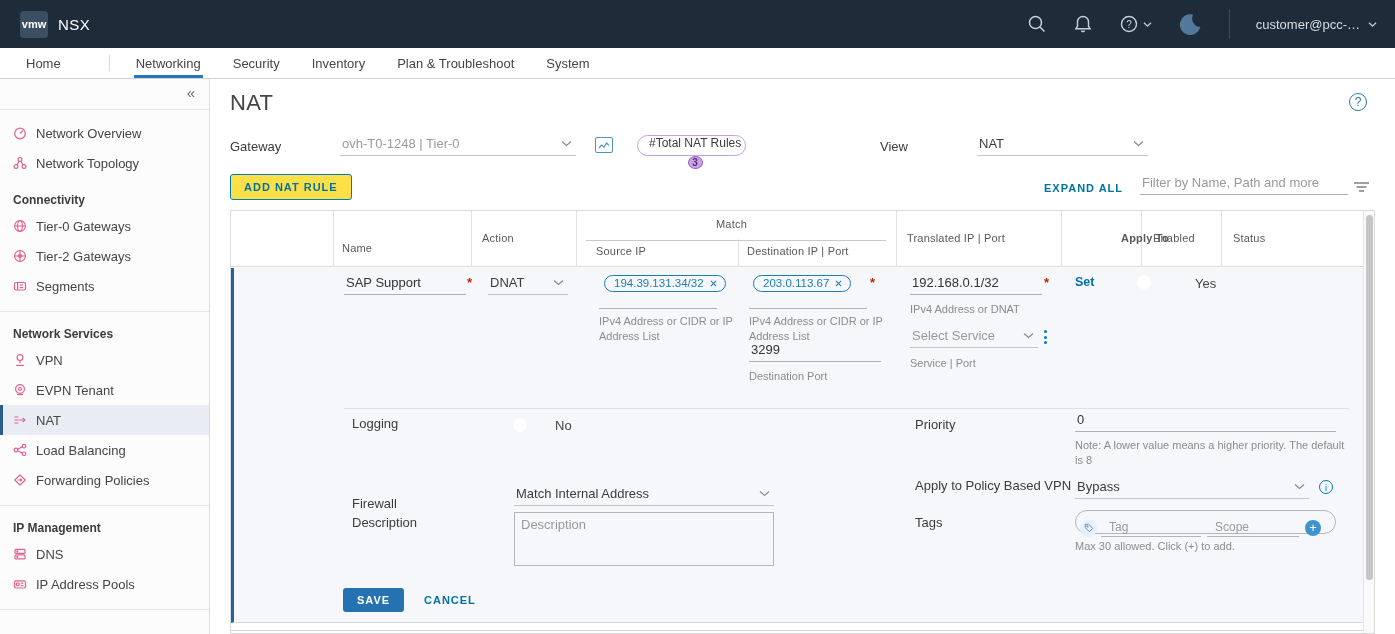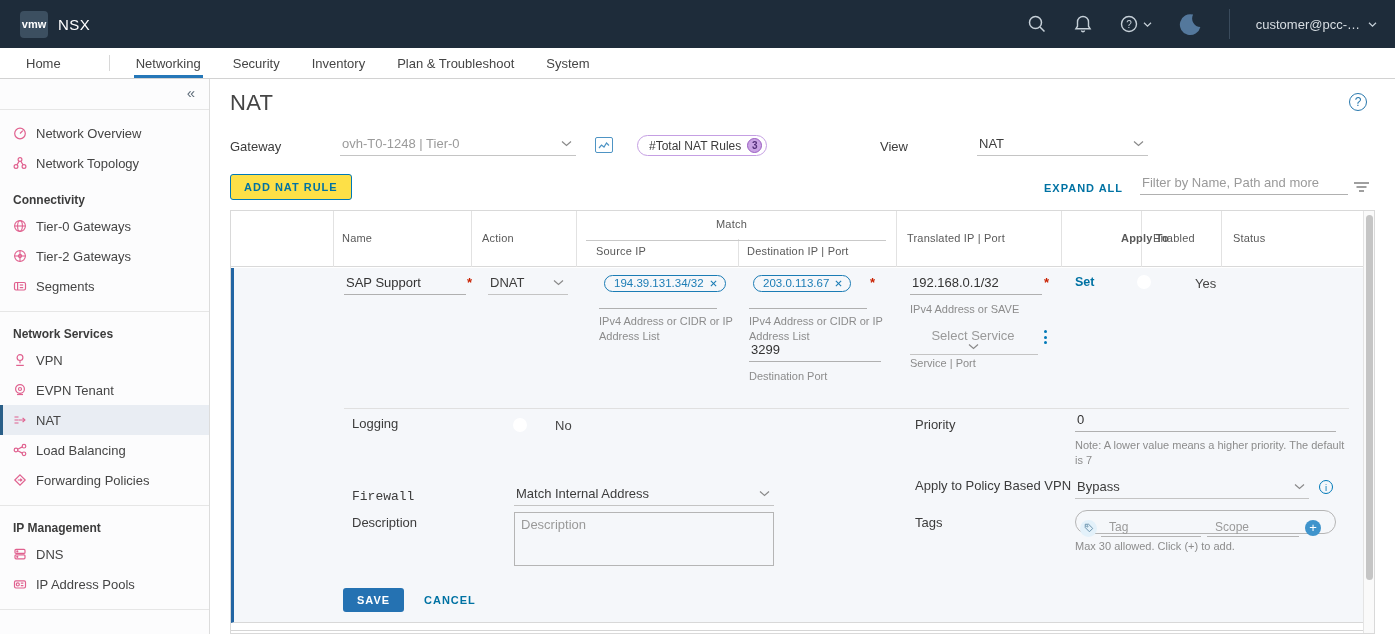--- a/index.html
+++ b/index.html
@@ -267,21 +267,21 @@
       <span class="val-dim">ovh-T0-1248 | Tier-0</span>
       <svg width="11" height="7" viewBox="0 0 11 7" fill="none" stroke="#8a8a8a" stroke-width="1.2">
           <polyline points="1,1.5 5.5,5.5 10,1.5"></polyline>
         </svg>
     </div>
     <div class="abs chart-btn" style="left:385px; top:58px;">
       <svg width="12" height="9" viewBox="0 0 12 9" fill="none" stroke="#4e94c4" stroke-width="1.2">
           <polyline points="1,7 3.5,4 6,6 8.5,2 11,4.5"></polyline>
         </svg>
     </div>
-    <div class="abs rules-pill" style="left:427px; top:56px;">
+    <div class="abs rules-pill" style="left:427px; top:56px;flex-direction:column;">
       <span>#Total NAT Rules</span>
       <span class="rules-badge">3</span>
     </div>
     <div class="abs fld-label" style="left:670px; top:60px;">View</div>
     <div class="abs sel" style="left:767px; top:55px; width:171px;">
       <span>NAT</span>
       <svg width="11" height="7" viewBox="0 0 11 7" fill="none" stroke="#8a8a8a" stroke-width="1.2">
           <polyline points="1,1.5 5.5,5.5 10,1.5"></polyline>
         </svg>
     </div>
@@ -300,21 +300,21 @@
     <div class="tbl">
       <div class="tbl-head">
         <div class="col-sep" style="left:102px; top:0; height:56px;"></div>
         <div class="col-sep" style="left:240px; top:0; height:56px;"></div>
         <div class="col-sep" style="left:345px; top:0; height:56px;"></div>
         <div class="col-sep" style="left:507px; top:28px; height:28px;"></div>
         <div class="col-sep" style="left:665px; top:0; height:56px;"></div>
         <div class="col-sep" style="left:830px; top:0; height:56px;"></div>
         <div class="col-sep" style="left:910px; top:0; height:56px;"></div>
         <div class="col-sep" style="left:990px; top:0; height:56px;"></div>
-        <div class="th" style="left:111px; top:21px;text-align:center;">Name</div>
+        <div class="th" style="left:111px; top:31px;text-align:center;">Name</div>
         <div class="th" style="left:251px; top:21px;">Action</div>
         <div class="th" style="left:485px; top:7px;">Match</div>
         <div class="match-line" style="left:355px; top:29px; width:300px;"></div>
         <div class="th" style="left:365px; top:34px;">Source IP</div>
         <div class="th" style="left:516px; top:34px;">Destination IP | Port</div>
         <div class="th" style="left:676px; top:21px;">Translated IP | Port</div>
         <div class="th" style="left:890px; top:21px;font-weight:bold;">Apply To</div>
         <div class="th" style="left:922px; top:21px;">Enabled</div>
         <div class="th" style="left:1002px; top:21px;">Status</div>
       </div>
@@ -354,23 +354,23 @@
         </span>
         <span class="abs asterisk" style="left:636px; top:7px;">*</span>
         <div class="abs" style="left:515px; top:40px; width:118px; border-bottom:1px solid #b0b0b0;"></div>
         <div class="abs hint" style="left:515px; top:46px; width:140px;">IPv4 Address or CIDR or IP Address List</div>
         
         <input class="abs underline-input" style="left: 515px; top: 72px; width: 132px;" value="3299">
         <div class="abs hint" style="left:515px; top:101px;">Destination Port</div>
         
         <input class="abs underline-input" style="left: 676px; top: 5px; width: 132px;" value="192.168.0.1/32">
         <span class="abs asterisk" style="left:810px; top:7px;">*</span>
-        <div class="abs hint" style="left:676px; top:34px;">IPv4 Address or SAVE</div>
-        
-        <div class="abs sel" style="left:676px; top:58px; width:128px;flex-direction:column;">
+        <div class="abs hint" style="left:676px; top:34px;">IPv4 Address or DNAT</div>
+        
+        <div class="abs sel" style="left:676px; top:58px; width:128px;">
           <span class="val-dim">Select Service</span>
           <svg width="11" height="7" viewBox="0 0 11 7" fill="none" stroke="#8a8a8a" stroke-width="1.2">
               <polyline points="1,1.5 5.5,5.5 10,1.5"></polyline>
             </svg>
         </div>
         <span class="abs dots" style="left:808px; top:60px;">
             <i></i>
             <i></i>
             <i></i>
           </span>
@@ -383,24 +383,24 @@
         <div class="abs" style="left:110px; top:140px; width:1005px; height:1px; background:#e0e0e0;"></div>
 
         
         <div class="abs fld-label" style="left:118px; top:148px;">Logging</div>
         <span class="abs toggle off" style="left:278px; top:149px;"><span class="knob"></span></span>
         <span class="abs" style="left:321px; top:150px; font-size:13px; color:#454545;">No</span>
 
         
         <div class="abs fld-label" style="left:681px; top:149px;">Priority</div>
         <input class="abs underline-input" style="left: 841px; top: 142px; width: 261px;" value="0">
-        <div class="abs hint" style="left:841px; top:170px; width:280px;">Note: A lower value means a higher priority. The default is 7</div>
-
-        
-        <div class="abs fld-label" style="left:118px; top:221px;font-family:Liberation Mono, monospace;">Firewall</div>
+        <div class="abs hint" style="left:841px; top:170px; width:280px;">Note: A lower value means a higher priority. The default is 8</div>
+
+        
+        <div class="abs fld-label" style="left:118px; top:228px;">Firewall</div>
         <div class="abs sel" style="left:280px; top:216px; width:260px;">
           <span>Match Internal Address</span>
           <svg width="11" height="7" viewBox="0 0 11 7" fill="none" stroke="#8a8a8a" stroke-width="1.2">
               <polyline points="1,1.5 5.5,5.5 10,1.5"></polyline>
             </svg>
         </div>
 
         
         <div class="abs fld-label" style="left:681px; top:210px;">Apply to Policy Based VPN</div>
         <div class="abs sel" style="left:841px; top:209px; width:234px;">

